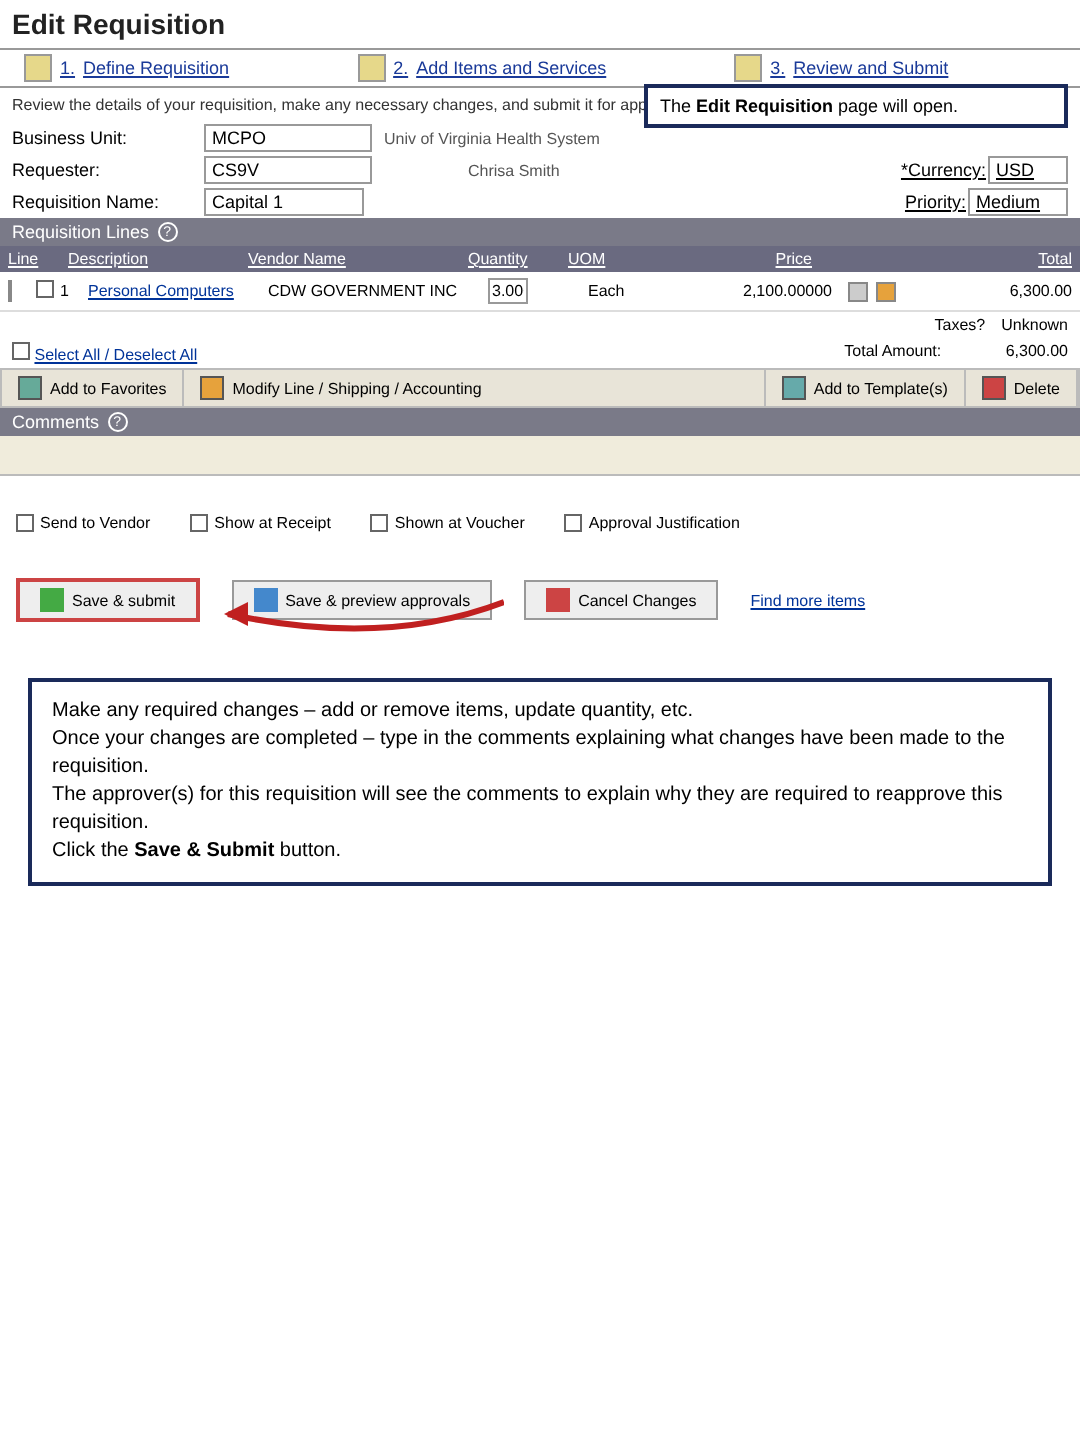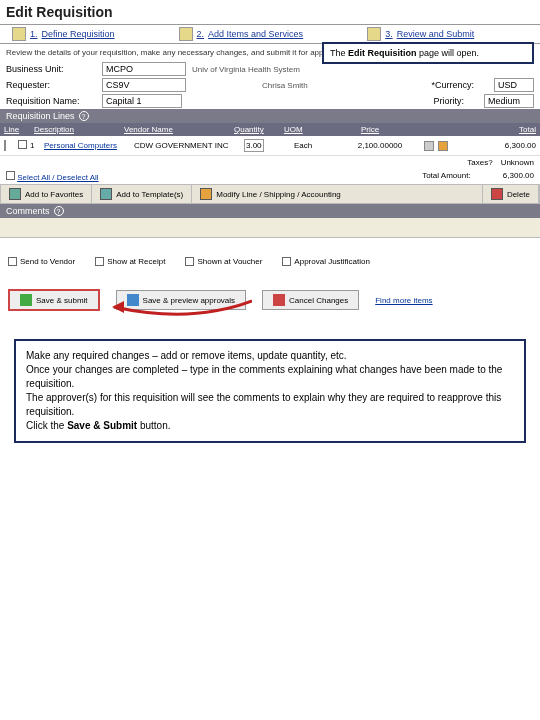--- a/index.html
+++ b/index.html
@@ -9,31 +9,31 @@
 .wiz-step { display: flex; align-items: center; padding: 2px 12px; text-decoration: underline; color: #1a3a99; font-size: 9px; gap: 4px; }
 .wiz-icon { width: 14px; height: 14px; background: #e6d88a; border: 1px solid #999; display: inline-block; }
 .intro-row { position: relative; padding: 4px 6px; }
 .intro-text { font-size: 8px; color: #333; }
 .callout-top { position: absolute; top: -2px; right: 6px; width: 212px; border: 2px solid #1a2a5a; background: #fff; padding: 4px 6px; font-size: 9px; }
 .callout-top b { font-weight: bold; }
 .form-row { display: flex; align-items: center; padding: 1px 6px; font-size: 9px; gap: 6px; }
 .form-label { width: 90px; color: #000; }
 .form-input { border: 1px solid #999; background: #fff; padding: 1px 3px; width: 84px; height: 14px; font-size: 9px; }
 .form-static { font-size: 8px; color: #555; }
-.right-labels { margin-left: auto; display: flex; gap: 20px; align-items: center; }
+.right-labels { margin-left: auto; display: flex; gap: 1px; align-items: center; text-decoration: underline; }
 .section-bar { background: #7a7a88; color: #fff; font-size: 9px; padding: 2px 6px; display: flex; align-items: center; gap: 4px; }
 .help-icon { width: 10px; height: 10px; border: 1px solid #fff; border-radius: 50%; display: inline-flex; align-items: center; justify-content: center; font-size: 7px; }
 .table-header { display: flex; background: #6a6a80; color: #fff; font-size: 8px; }
 .table-header div { padding: 2px 4px; text-decoration: underline; }
 .col-line { width: 30px; }
 .col-desc { width: 90px; }
 .col-vendor { width: 110px; }
 .col-qty { width: 50px; }
 .col-uom { width: 50px; }
-.col-price { width: 80px; text-align: center; }
+.col-price { width: 80px; text-align: right; }
 .col-total { width: 60px; text-align: right; margin-left: auto; }
 .table-row { display: flex; align-items: center; font-size: 8px; padding: 3px 0; border-bottom: 1px solid #ddd; }
 .table-row .cell { padding: 0 4px; }
 .chk { width: 9px; height: 9px; border: 1px solid #666; display: inline-block; }
 .link { color: #003399; text-decoration: underline; }
 .qty-input { width: 20px; border: 1px solid #999; padding: 1px; font-size: 8px; }
 .icons-cell { display: flex; gap: 4px; }
 .mini-icon { width: 10px; height: 10px; background: #ccc; border: 1px solid #888; }
 .mini-icon.orange { background: #e6a23c; }
 .totals-row { display: flex; justify-content: flex-end; gap: 8px; font-size: 8px; padding: 2px 6px; }
@@ -90,21 +90,21 @@
 </div>
 
 <div class="form-row">
   <span class="form-label">Business Unit:</span>
   <input class="form-input" value="MCPO" style="">
   <span class="form-static">Univ of Virginia Health System</span>
 </div>
 <div class="form-row">
   <span class="form-label">Requester:</span>
   <input class="form-input" value="CS9V" style="">
-  <span class="form-static" style="margin-left:70px;">Chrisa Smith</span>
+  <span class="form-static" style="margin-left:42px;">Chrisa Smith</span>
   <div class="right-labels">
     <span>*Currency:</span>
     <input class="form-input" style="width: 40px;" value="USD">
   </div>
 </div>
 <div class="form-row">
   <span class="form-label">Requisition Name:</span>
   <input class="form-input" style="width: 80px;" value="Capital 1">
   <div class="right-labels">
     <span>Priority:</span>
@@ -151,27 +151,27 @@
     <span>Total Amount:</span>
     <span style="margin-left:30px;">6,300.00</span>
   </span>
 </div>
 
 <div class="toolbar">
   <div class="tool-btn">
       <span class="ticon"></span>
       <span>Add to Favorites</span>
     </div>
+  <div class="tool-btn" style="flex:1;">
+      <span class="ticon orange"></span>
+      <span>Modify Line / Shipping / Accounting</span>
+    </div>
   <div class="tool-btn">
       <span class="ticon blue"></span>
       <span>Add to Template(s)</span>
-    </div>
-  <div class="tool-btn" style="flex:1;">
-      <span class="ticon orange"></span>
-      <span>Modify Line / Shipping / Accounting</span>
     </div>
   <div class="tool-btn">
       <span class="ticon red"></span>
       <span>Delete</span>
     </div>
 </div>
 
 <div class="section-bar">
   <span>Comments</span>
   <span class="help-icon">?</span>

